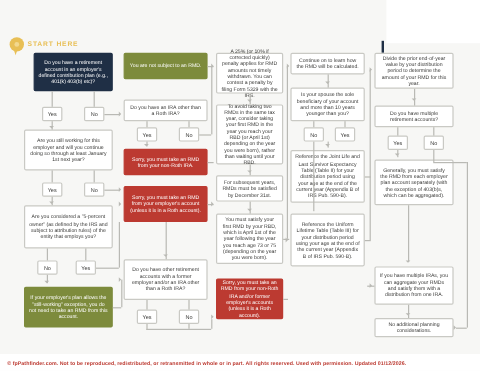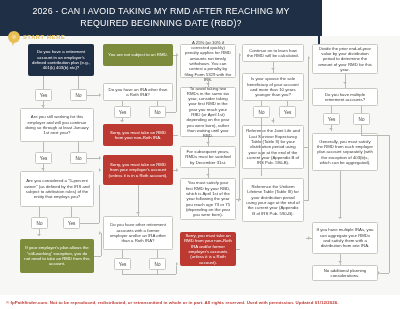--- a/index.html
+++ b/index.html
@@ -80,23 +80,20 @@
   }
   .footer .ftxt {
     font-size:4.4px; color:#bc3a31; font-weight:bold; padding-left:6px; letter-spacing:0.05px;
   }
 </style>
 </head>
 <body>
 
 <div id="sheet">
 
-  <div class="header">
-    <div class="title">2026 - CAN I AVOID TAKING MY RMD AFTER REACHING MY REQUIRED BEGINNING DATE (RBD)?</div>
-  </div>
   <div class="header-tail"></div>
   <div class="header-notch"></div>
 
   <div class="start-wrap">
     <div class="pin"></div>
     <div class="start-label">START HERE</div>
   </div>
 
   <div class="box navy" style="left:28px; top:44px; width:66px; height:32px;">Do you have a retirement account in an employer's defined contribution plan (e.g., 401(k) 403(b) etc)?</div>
 

